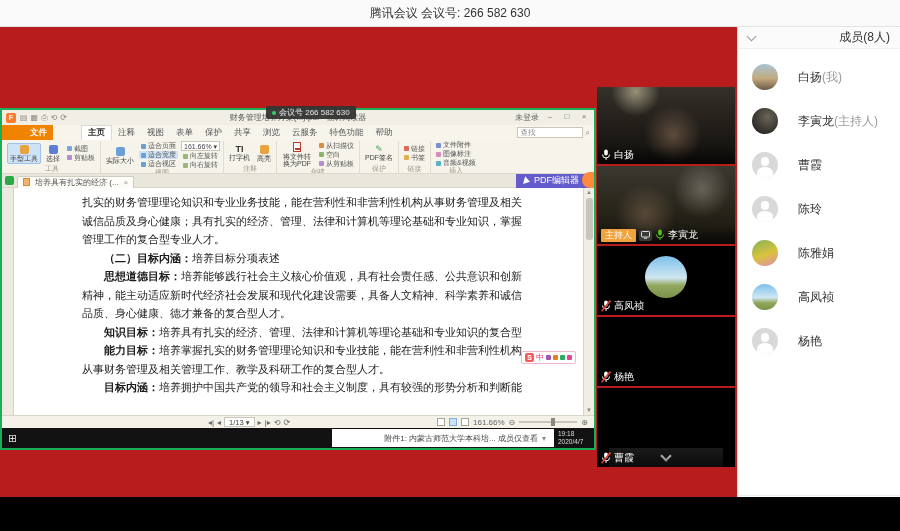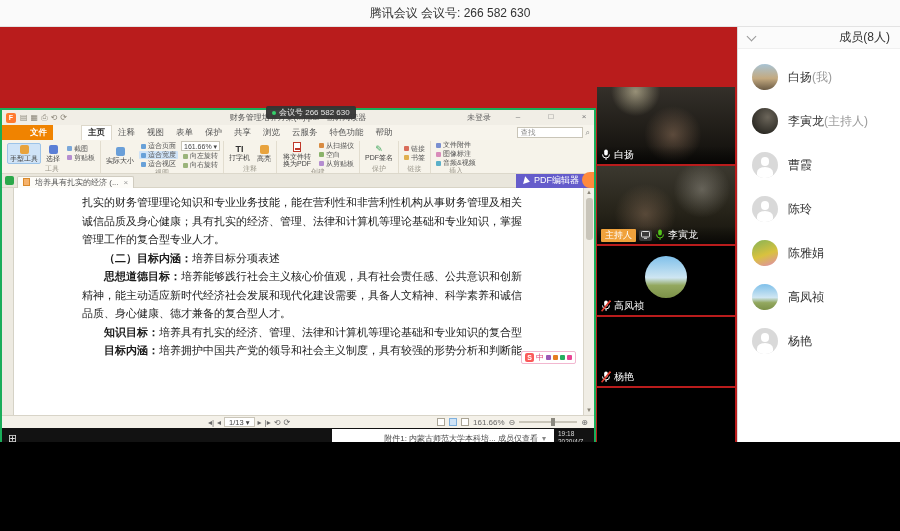--- a/index.html
+++ b/index.html
@@ -1,18 +1,18 @@
 <!DOCTYPE html>
 <html><head>
 <meta charset="utf-8">
 <style>
   * { margin:0; padding:0; box-sizing:border-box; }
   html,body { background:#000; }
   body { font-family:"Liberation Sans","DejaVu Sans",sans-serif; }
-  .screen { position:relative; width:900px; height:442px; background:#0d0d0d; overflow:hidden; }
+  .screen { position:relative; width:900px; height:497px; background:#0d0d0d; overflow:hidden; }
 
   
   .topbar { position:absolute; left:0; top:0; width:900px; height:27px; background:#fafafa;
             border-bottom:1px solid #e3e3e3; display:flex; align-items:center; justify-content:center;
             font-size:12px; color:#333; }
 
   
   .stage { position:absolute; left:0; top:27px; width:737px; height:504px; background:#b91c1c; }
 
   
@@ -25,21 +25,21 @@
   .dot-green { width:4px; height:4px; border-radius:50%; background:#35d06b; }
 
   .wtitle { height:15px; background:#f1eee6; display:flex; align-items:center; padding:0 4px;
             position:relative; flex:none; }
   .applogo { width:10px; height:10px; background:#ff7a2f; border-radius:2px; color:#fff; font-size:7px;
              font-weight:bold; text-align:center; line-height:10px; flex:none; }
   .qat { display:flex; gap:3px; margin-left:4px; }
   .qat span { font-size:8px; color:#8a8578; line-height:15px; }
   .wtitle-center { position:absolute; left:120px; right:120px; text-align:center; font-size:8px; color:#555;
                    white-space:nowrap; overflow:hidden; }
-  .wtitle-right { margin-left:auto; display:flex; align-items:flex-start; gap:21px; font-size:8px; color:#666; }
+  .wtitle-right { margin-left:auto; display:flex; align-items:flex-start; gap:5px; font-size:8px; color:#666; }
   .winbtn { width:12px; text-align:center; color:#777; font-size:8px; }
 
   .wmenu { height:15px; background:#f7f4ec; display:flex; align-items:center; font-size:8.5px;
            color:#555; flex:none; }
   .mtab { padding:0 6px; height:15px; display:flex; align-items:center; white-space:nowrap; }
   .mtab.file { background:#f08300; color:#fff; font-weight:bold;padding-left:28px; }
   .mtab.active { background:#fff; color:#333; font-weight:bold; border:1px solid #ddd8cb; border-bottom:none;margin-left:28px; }
   .wmenu-right { margin-left:auto; display:flex; align-items:center; gap:3px; padding-right:4px; }
   .searchbox { width:66px; height:11px; background:#fff; border:1px solid #c9c5b8; font-size:7.5px;
                color:#888; padding:0 3px; font-family:inherit; }
@@ -161,21 +161,21 @@
 
   
   .panel { position:absolute; right:0; top:27px; width:163px; height:504px; background:#fff;
            border-left:1px solid #dcdcdc; display:flex; flex-direction:column; }
   .phead { height:22px; background:#fbfbfb; display:flex; align-items:center; padding:0 10px;
            font-size:12px; color:#333; border-bottom:1px solid #f0f0f0; flex:none; }
   .phead-chev { width:7px; height:7px; border-right:1.5px solid #999; border-bottom:1.5px solid #999;
                 transform:rotate(45deg); margin-top:-3px; }
   .phead-title { margin-left:auto; }
   .plist { flex:1; padding-top:6px; overflow:hidden; }
-  .prow { height:44px; display:flex; align-items:center; padding-left:14px; gap:10px; }
+  .prow { height:44px; display:flex; align-items:center; padding-left:14px; gap:20px; }
   .pav { width:26px; height:26px; border-radius:50%; overflow:hidden; position:relative; flex:none; }
   .pname { font-size:12px; color:#333; white-space:nowrap; }
   .psuffix { color:#9a9a9a; }
   .pav-bai { background:linear-gradient(180deg,#a8c3d4 0%,#c4aa80 55%,#6b5b45 100%); }
   .pav-li  { background:radial-gradient(circle at 60% 35%, #6b655a 0%, #2c2a24 75%); }
   .pav-chenyj { background:linear-gradient(160deg,#86b356 0%,#d9c23e 55%,#e08bb0 100%); }
   .pav-gao { background:linear-gradient(180deg,#7fc0ea 0%,#cfe6f2 52%,#93a85f 72%,#7c9148 100%); }
   .pav-hu  { background:linear-gradient(180deg,#dce9f0 0%,#e9cdb0 60%,#d4b090 100%); }
   .pfoot { height:36px; border-top:1px solid #ebebeb; display:flex; align-items:center;
            justify-content:flex-end; padding-right:12px; flex:none; }
@@ -398,20 +398,22 @@
         <div class="navstrip"></div>
         <div class="page">
           <div class="dline"><span class="dlead"></span><span>扎实的财务管理理论知识和专业业务技能，能在营利性和非营利性机构从事财务管理及相关</span></div>
           <div class="dline"><span class="dlead"></span><span>诚信品质及身心健康；具有扎实的经济、管理、法律和计算机等理论基础和专业知识，掌握</span></div>
           <div class="dline"><span class="dlead"></span><span>管理工作的复合型专业人才。</span></div>
           <div class="dline ind"><span class="dlead">（二）目标内涵：</span><span>培养目标分项表述</span></div>
           <div class="dline ind"><span class="dlead">思想道德目标：</span><span>培养能够践行社会主义核心价值观，具有社会责任感、公共意识和创新</span></div>
           <div class="dline"><span class="dlead"></span><span>精神，能主动适应新时代经济社会发展和现代化建设需要，具备人文精神、科学素养和诚信</span></div>
           <div class="dline"><span class="dlead"></span><span>品质、身心健康、德才兼备的复合型人才。</span></div>
           <div class="dline ind"><span class="dlead">知识目标：</span><span>培养具有扎实的经济、管理、法律和计算机等理论基础和专业知识的复合型</span></div>
+          <div class="dline ind"><span class="dlead">能力目标：</span><span>培养掌握扎实的财务管理理论知识和专业技能，能在营利性和非营利性机构</span></div>
+          <div class="dline"><span class="dlead"></span><span>从事财务管理及相关管理工作、教学及科研工作的复合型人才。</span></div>
           <div class="dline ind"><span class="dlead">目标内涵：</span><span>培养拥护中国共产党的领导和社会主义制度，具有较强的形势分析和判断能</span></div>
         </div>
         <div class="vscroll">
           <span class="varrow">▲</span>
           <span class="vtrack">
               <span class="vthumb"></span>
             </span>
           <span class="varrow">▼</span>
         </div>
 

